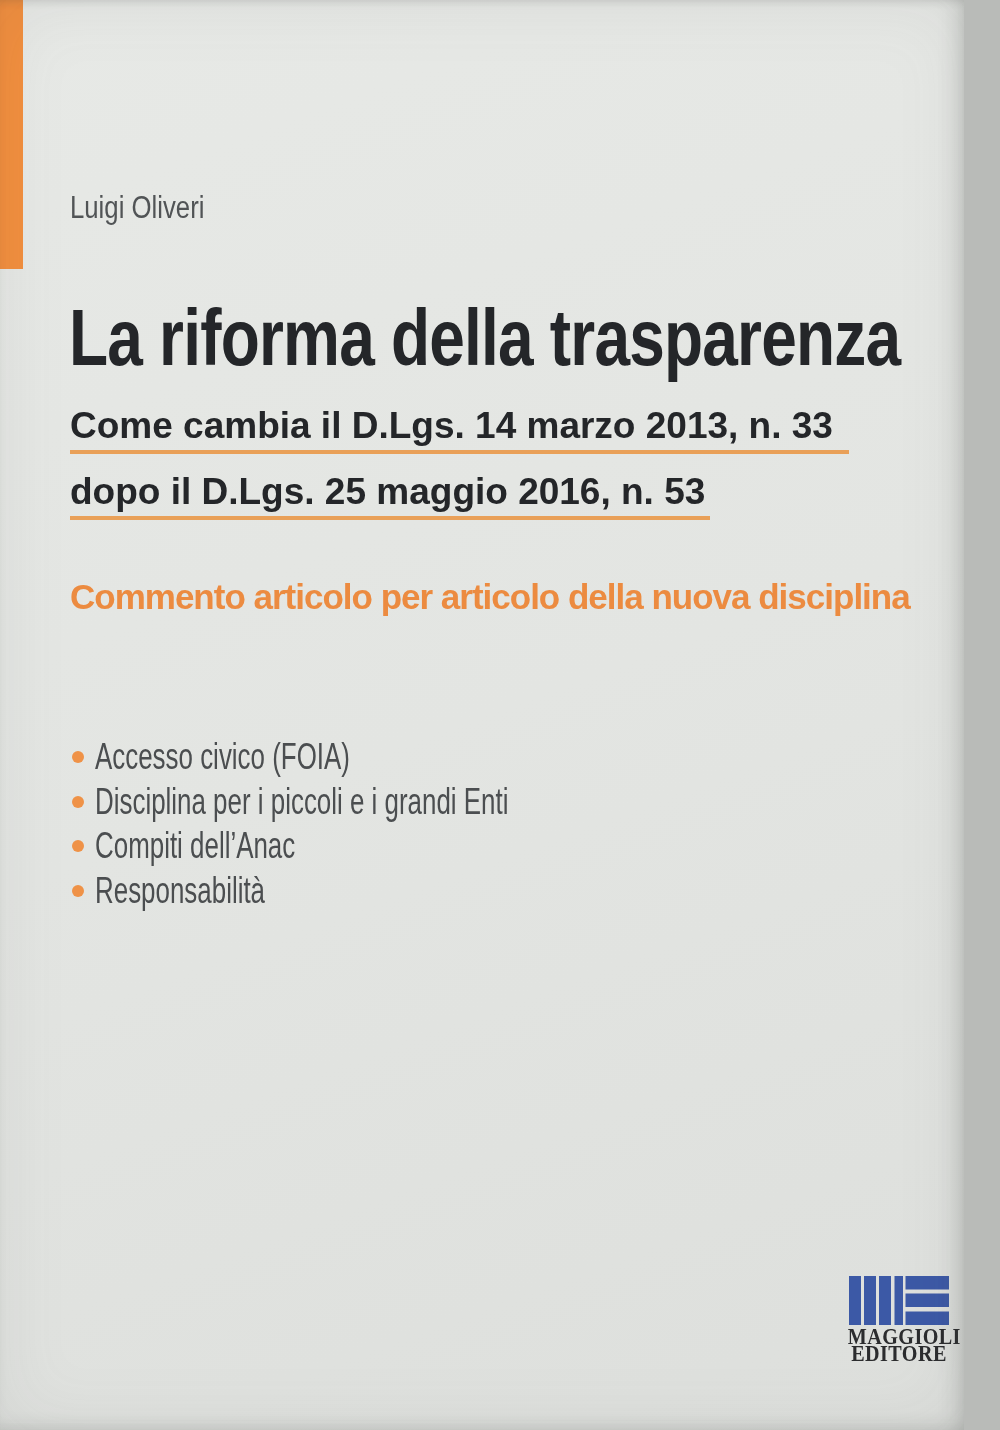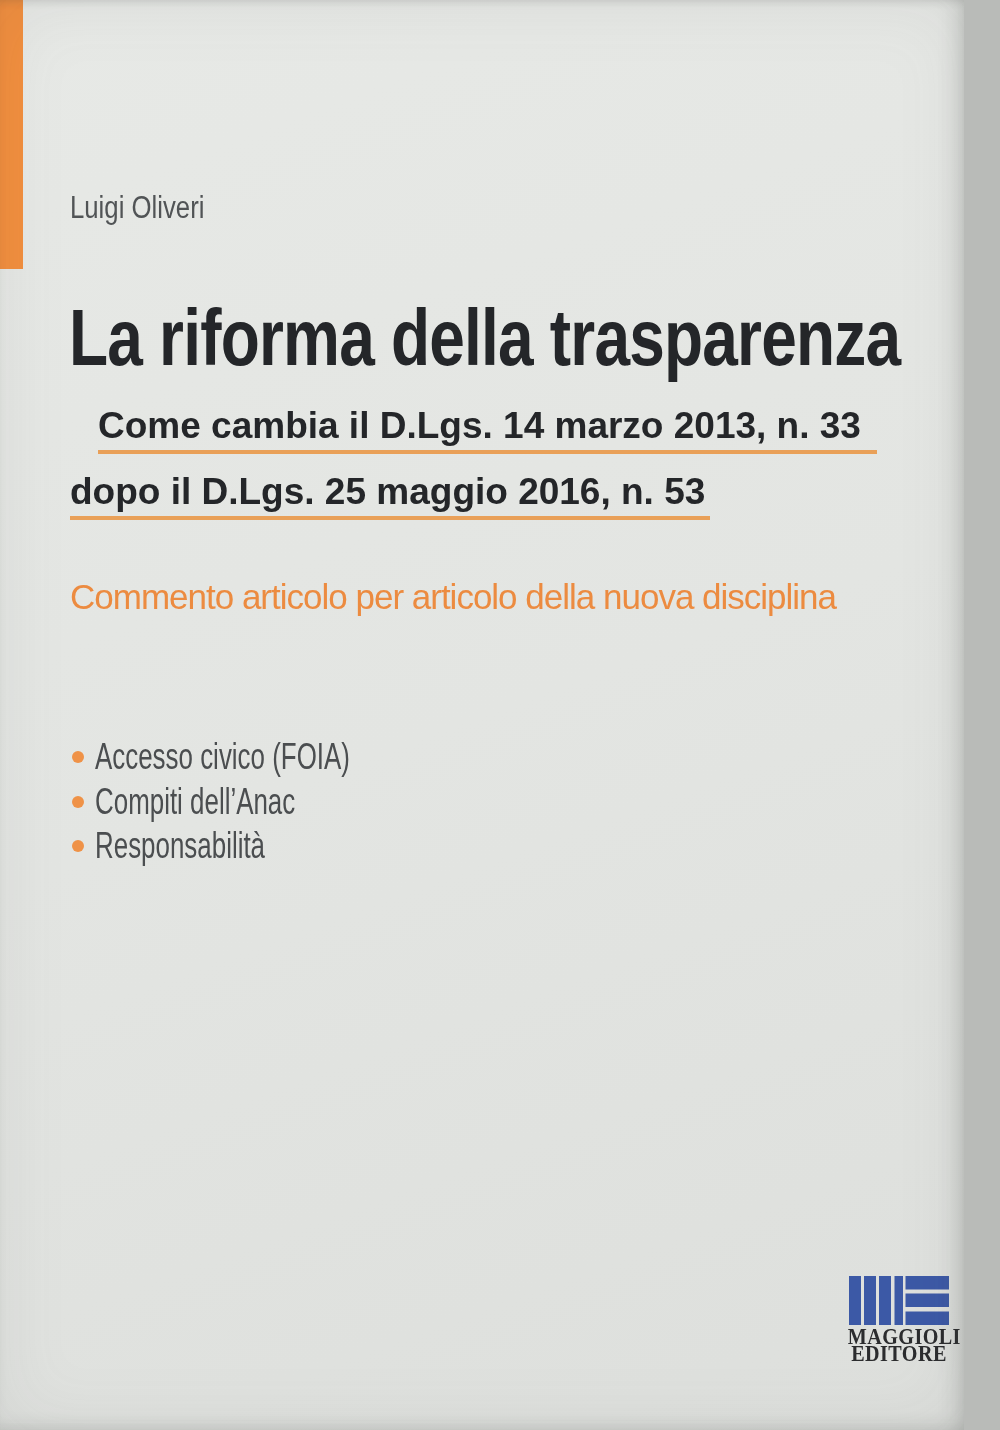--- a/index.html
+++ b/index.html
@@ -67,26 +67,26 @@
     display:inline-block;
     font-size:37px;line-height:37px;
     font-weight:bold;letter-spacing:0;
     color:var(--title-color,#242629);
     padding-bottom:6px;
     border-bottom:4px solid var(--underline-orange,#E9A058);
     white-space:nowrap;
   }
   .subtitle .row{display:block;}
   .subtitle .row + .row{margin-top:19px;}
-  .subtitle .row:first-child .subline{padding-right:16px;margin-left:28px;}
+  .subtitle .row:first-child .subline{padding-right:16px;}
   .subtitle .row:last-child .subline{padding-right:5px;}
   .tagline{
     position:absolute;left:70px;top:579px;
     font-size:35px;line-height:36px;
-    font-weight:normal;letter-spacing:-1px;
+    font-weight:bold;letter-spacing:-1px;
     color:var(--heading-orange,#EC8B40);
     white-space:nowrap;
   }
   .bullets{
     position:absolute;left:72px;top:735px;
     margin:0;padding:0;list-style:none;
   }
   .bullet-item{
     display:flex;align-items:center;
     height:44.6px;
@@ -147,20 +147,24 @@
 
   <div class="tagline">Commento articolo per articolo della nuova disciplina</div>
 
   <ul class="bullets">
     <li class="bullet-item">
       <span class="dot"></span>
       <span class="bullet-text">Accesso civico (FOIA)</span>
     </li>
     <li class="bullet-item">
       <span class="dot"></span>
+      <span class="bullet-text">Disciplina per i piccoli e i grandi Enti</span>
+    </li>
+    <li class="bullet-item">
+      <span class="dot"></span>
       <span class="bullet-text">Compiti dell’Anac</span>
     </li>
     <li class="bullet-item">
       <span class="dot"></span>
       <span class="bullet-text">Responsabilità</span>
     </li>
   </ul>
 
   <div class="publisher">
     <svg class="logo-icon" viewBox="0 0 100 49" xmlns="http://www.w3.org/2000/svg" aria-hidden="true">

